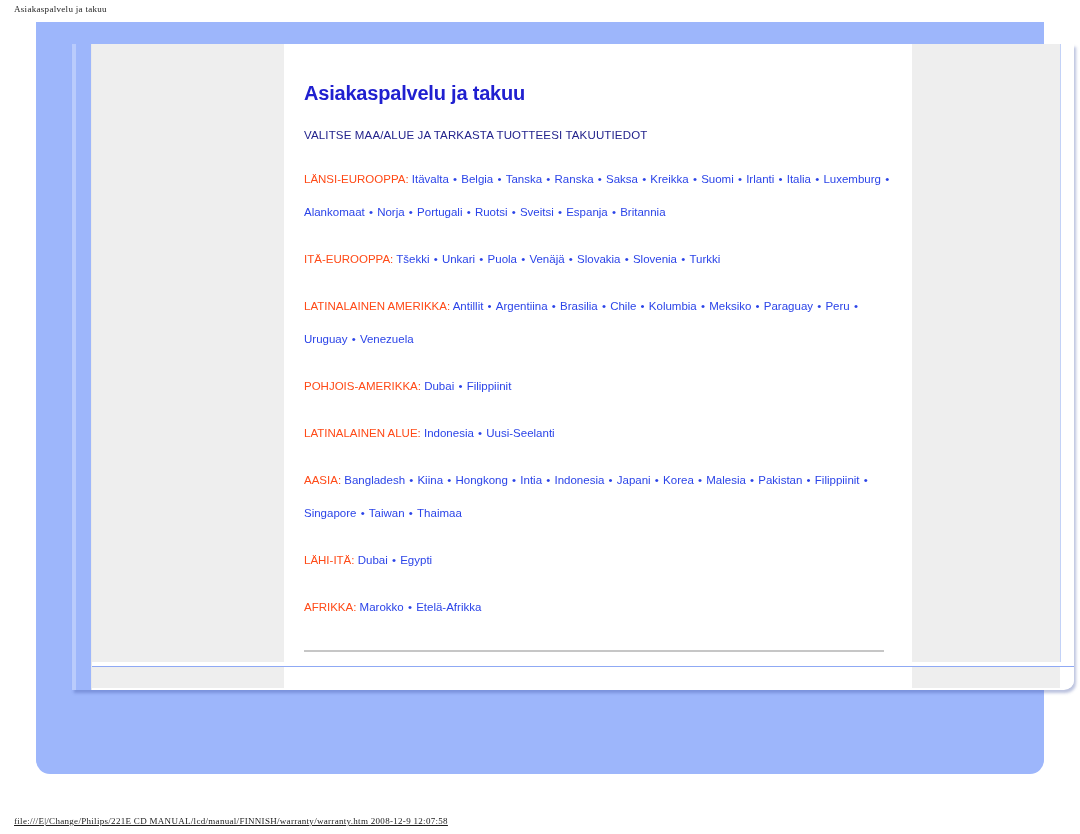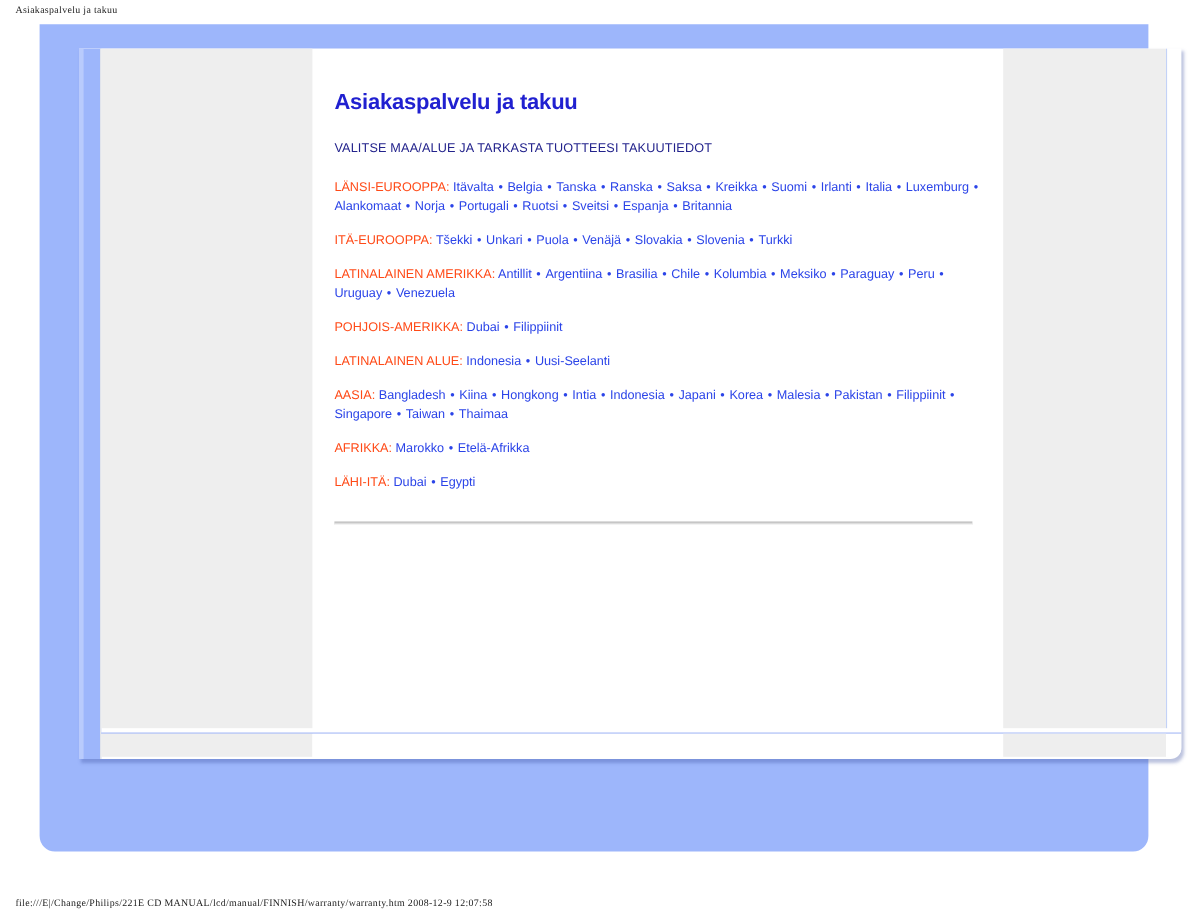--- a/index.html
+++ b/index.html
@@ -32,20 +32,21 @@
   }
   .print-footer {
     position: absolute;
     left: 14px;
     top: 816px;
     font-family: "Liberation Serif", "DejaVu Serif", serif;
     font-size: 9px;
     color: #1c1c1c;
     letter-spacing: 0.3px;
     white-space: nowrap;
+    text-decoration: underline;
   }
 
   
   .canvas {
     position: absolute;
     left: 36px;
     top: 22px;
     width: 1008px;
     height: 752px;
     background: #9db6fb;
@@ -166,21 +167,21 @@
   .doc-subtitle {
     font-size: 11.5px;
     font-weight: normal;
     color: #23238c;
     letter-spacing: 0.15px;
     margin: 0 0 22px 0;
   }
 
   .region-block {
     font-size: 11.5px;
-    line-height: 17px;
+    line-height: 33px;
     margin-bottom: 14px;
     color: #2222cc;
   }
 
   .region-label {
     color: #ff4a17;
     font-weight: normal;
   }
 
   .region-link {
@@ -232,22 +233,22 @@
 
         <div class="doc-subtitle">VALITSE MAA/ALUE JA TARKASTA TUOTTEESI TAKUUTIEDOT</div>
 
         <div id="regions">
             <div class="region-block"><span class="region-label">LÄNSI-EUROOPPA:</span> <a class="region-link" href="#">Itävalta</a><span class="sep"> • </span><a class="region-link" href="#">Belgia</a><span class="sep"> • </span><a class="region-link" href="#">Tanska</a><span class="sep"> • </span><a class="region-link" href="#">Ranska</a><span class="sep"> • </span><a class="region-link" href="#">Saksa</a><span class="sep"> • </span><a class="region-link" href="#">Kreikka</a><span class="sep"> • </span><a class="region-link" href="#">Suomi</a><span class="sep"> • </span><a class="region-link" href="#">Irlanti</a><span class="sep"> • </span><a class="region-link" href="#">Italia</a><span class="sep"> • </span><a class="region-link" href="#">Luxemburg</a><span class="sep"> • </span><a class="region-link" href="#">Alankomaat</a><span class="sep"> • </span><a class="region-link" href="#">Norja</a><span class="sep"> • </span><a class="region-link" href="#">Portugali</a><span class="sep"> • </span><a class="region-link" href="#">Ruotsi</a><span class="sep"> • </span><a class="region-link" href="#">Sveitsi</a><span class="sep"> • </span><a class="region-link" href="#">Espanja</a><span class="sep"> • </span><a class="region-link" href="#">Britannia</a></div>
             <div class="region-block"><span class="region-label">ITÄ-EUROOPPA:</span> <a class="region-link" href="#">Tšekki</a><span class="sep"> • </span><a class="region-link" href="#">Unkari</a><span class="sep"> • </span><a class="region-link" href="#">Puola</a><span class="sep"> • </span><a class="region-link" href="#">Venäjä</a><span class="sep"> • </span><a class="region-link" href="#">Slovakia</a><span class="sep"> • </span><a class="region-link" href="#">Slovenia</a><span class="sep"> • </span><a class="region-link" href="#">Turkki</a></div>
             <div class="region-block"><span class="region-label">LATINALAINEN AMERIKKA:</span> <a class="region-link" href="#">Antillit</a><span class="sep"> • </span><a class="region-link" href="#">Argentiina</a><span class="sep"> • </span><a class="region-link" href="#">Brasilia</a><span class="sep"> • </span><a class="region-link" href="#">Chile</a><span class="sep"> • </span><a class="region-link" href="#">Kolumbia</a><span class="sep"> • </span><a class="region-link" href="#">Meksiko</a><span class="sep"> • </span><a class="region-link" href="#">Paraguay</a><span class="sep"> • </span><a class="region-link" href="#">Peru</a><span class="sep"> • </span><a class="region-link" href="#">Uruguay</a><span class="sep"> • </span><a class="region-link" href="#">Venezuela</a></div>
             <div class="region-block"><span class="region-label">POHJOIS-AMERIKKA:</span> <a class="region-link" href="#">Dubai</a><span class="sep"> • </span><a class="region-link" href="#">Filippiinit</a></div>
             <div class="region-block"><span class="region-label">LATINALAINEN ALUE:</span> <a class="region-link" href="#">Indonesia</a><span class="sep"> • </span><a class="region-link" href="#">Uusi-Seelanti</a></div>
             <div class="region-block"><span class="region-label">AASIA:</span> <a class="region-link" href="#">Bangladesh</a><span class="sep"> • </span><a class="region-link" href="#">Kiina</a><span class="sep"> • </span><a class="region-link" href="#">Hongkong</a><span class="sep"> • </span><a class="region-link" href="#">Intia</a><span class="sep"> • </span><a class="region-link" href="#">Indonesia</a><span class="sep"> • </span><a class="region-link" href="#">Japani</a><span class="sep"> • </span><a class="region-link" href="#">Korea</a><span class="sep"> • </span><a class="region-link" href="#">Malesia</a><span class="sep"> • </span><a class="region-link" href="#">Pakistan</a><span class="sep"> • </span><a class="region-link" href="#">Filippiinit</a><span class="sep"> • </span><a class="region-link" href="#">Singapore</a><span class="sep"> • </span><a class="region-link" href="#">Taiwan</a><span class="sep"> • </span><a class="region-link" href="#">Thaimaa</a></div>
+            <div class="region-block"><span class="region-label">LÄHI-ITÄ:</span> <a class="region-link" href="#">Dubai</a><span class="sep"> • </span><a class="region-link" href="#">Egypti</a></div>
             <div class="region-block"><span class="region-label">AFRIKKA:</span> <a class="region-link" href="#">Marokko</a><span class="sep"> • </span><a class="region-link" href="#">Etelä-Afrikka</a></div>
-            <div class="region-block"><span class="region-label">LÄHI-ITÄ:</span> <a class="region-link" href="#">Dubai</a><span class="sep"> • </span><a class="region-link" href="#">Egypti</a></div>
           </div>
 
         <div class="content-rule"></div>
 
       </div>
 
     </div>
   </div>
 
   <div class="print-footer">file:///E|/Change/Philips/221E CD MANUAL/lcd/manual/FINNISH/warranty/warranty.htm 2008-12-9 12:07:58</div>

